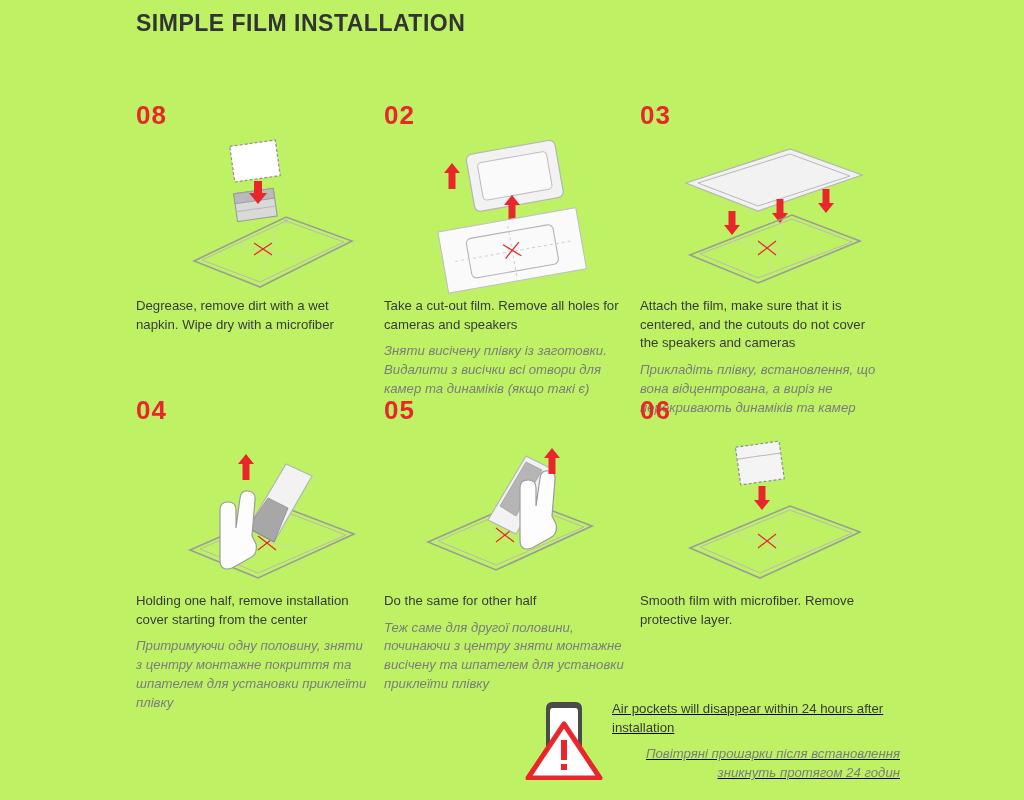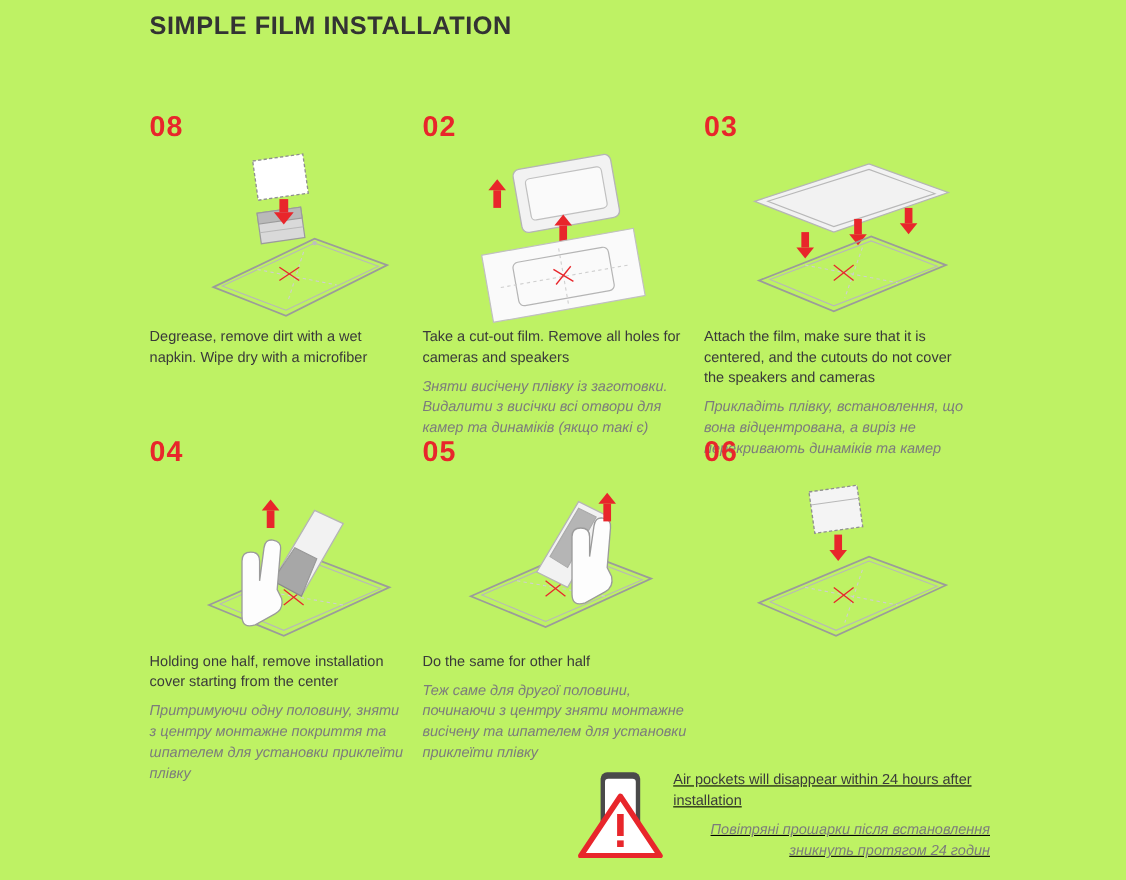--- a/index.html
+++ b/index.html
@@ -291,20 +291,21 @@
           </g>
 
           <path class="phone-stroke" d="M50 116 L150 74 L220 100 L120 146 Z" fill="#ffffff"></path>
           <path class="thin" d="M60 115 L150 78 L212 101 L120 141 Z"></path>
           <path class="dash" d="M92 102 L176 118"></path>
           <path class="dash" d="M144 86 L128 134"></path>
           <path class="redline" d="M118 102 L136 116"></path>
           <path class="redline" d="M136 102 L118 116"></path>
         </svg>
       </div>
+      <p class="txt-en">Smooth film with microfiber. Remove protective layer.</p>
     </div>
 
   </div>
 
   <div class="footer">
     <div class="footer-warn">
       <svg width="90" height="80" viewBox="0 0 90 80">
 
         <rect x="26" y="2" width="36" height="56" rx="6" fill="#4a4a4a"></rect>
         <rect x="30" y="8" width="28" height="44" rx="3" fill="#ffffff"></rect>

